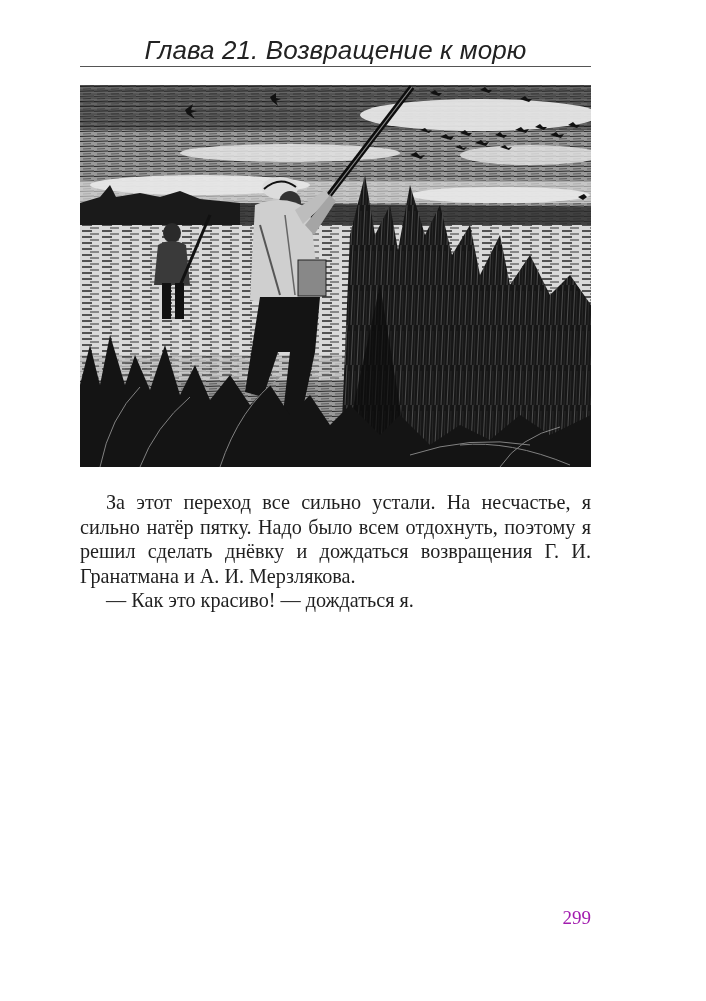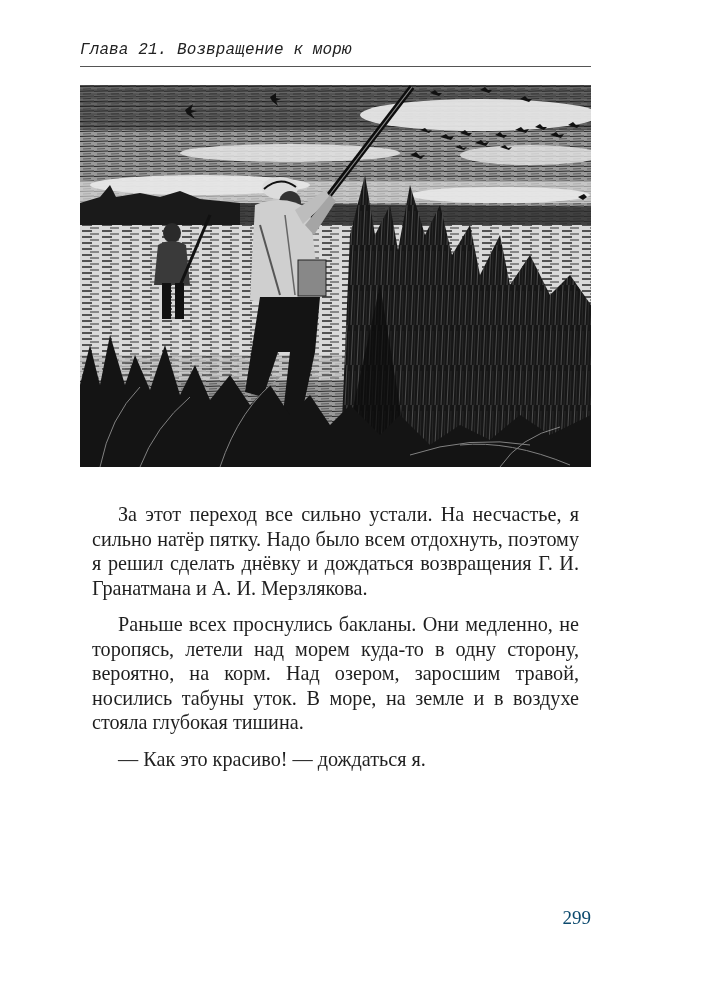--- a/index.html
+++ b/index.html
@@ -13,24 +13,24 @@
     position: relative;
     overflow: hidden;
     font-family: "DejaVu Serif", "Liberation Serif", serif;
     color: #1e1e1e;
   }
   .running-head {
     position: absolute;
     left: 80px;
     width: 511px;
     top: 38px;
-    text-align: left;
-    font-family: Liberation Mono, monospace;
+    text-align: center;
+    font-family: Liberation Sans, sans-serif;
     font-style: italic;
-    font-size: 16px;
+    font-size: 26px;
     line-height: 24px;
     color: #222;
     letter-spacing: 0.1px;
   }
   .head-rule {
     position: absolute;
     left: 80px;
     top: 66px;
     width: 511px;
     height: 0;
@@ -54,35 +54,35 @@
     position: absolute;
     left: 80px;
     top: 490px;
     width: 511px;
     font-family: "Liberation Serif", "DejaVu Serif", serif;
     font-size: 20.2px;
     line-height: 24.5px;
     color: #1f1f1f;
   }
   .body-text p {
-    margin: 12px;
+    margin: 0;
     text-indent: 26px;
     text-align: justify;
     hyphens: manual;
   }
   .page-number {
     position: absolute;
     left: 540px;
     width: 51px;
     top: 907px;
     text-align: right;
     font-family: "Liberation Serif", "DejaVu Serif", serif;
     font-size: 19px;
     line-height: 22px;
-    color: #0c4a6e;
+    color: #a21caf;
   }
 </style>
 </head>
 <body>
 
 <div class="running-head">Глава 21. Возвращение к морю</div>
 <div class="head-rule"></div>
 
 <div class="illustration">
   <svg viewBox="0 0 511 382" xmlns="http://www.w3.org/2000/svg">
@@ -185,17 +185,16 @@
       <path d="M140 382 q20 -60 60 -90"></path>
       <path d="M330 370 q60 -20 120 -10"></path>
       <path d="M380 360 q50 -5 110 20"></path>
       <path d="M420 382 q20 -30 60 -40"></path>
     </g>
   </svg>
 </div>
 
 <div class="body-text">
   <p>За этот переход все сильно устали. На несчастье, я сильно натёр пятку. Надо было всем отдохнуть, поэтому я решил сделать днёвку и дождаться возвращения Г. И. Гранатмана и А. И. Мерзлякова.</p>
-  <p>Раньше всех проснулись бакланы. Они медленно, не торопясь, летели над морем куда-то в одну сторону, вероятно, на корм. Над озером, заросшим травой, носились табуны уток. В море, на земле и в воздухе стояла глубокая тишина.</p>
   <p>— Как это красиво! — дождаться я.</p>
 </div>
 
 <div class="page-number">299</div>
 
 </body></html>

